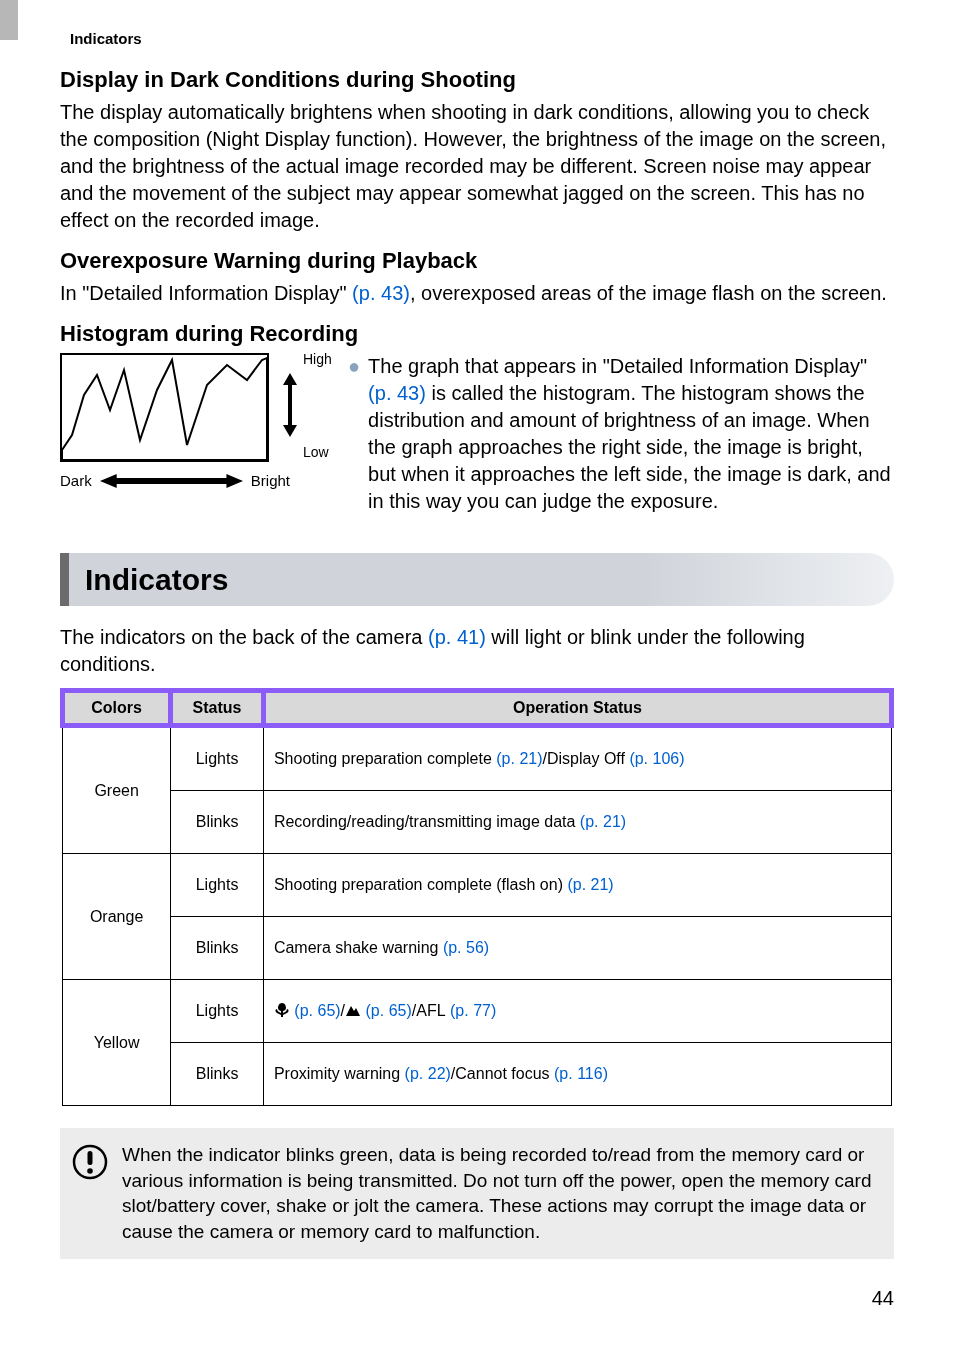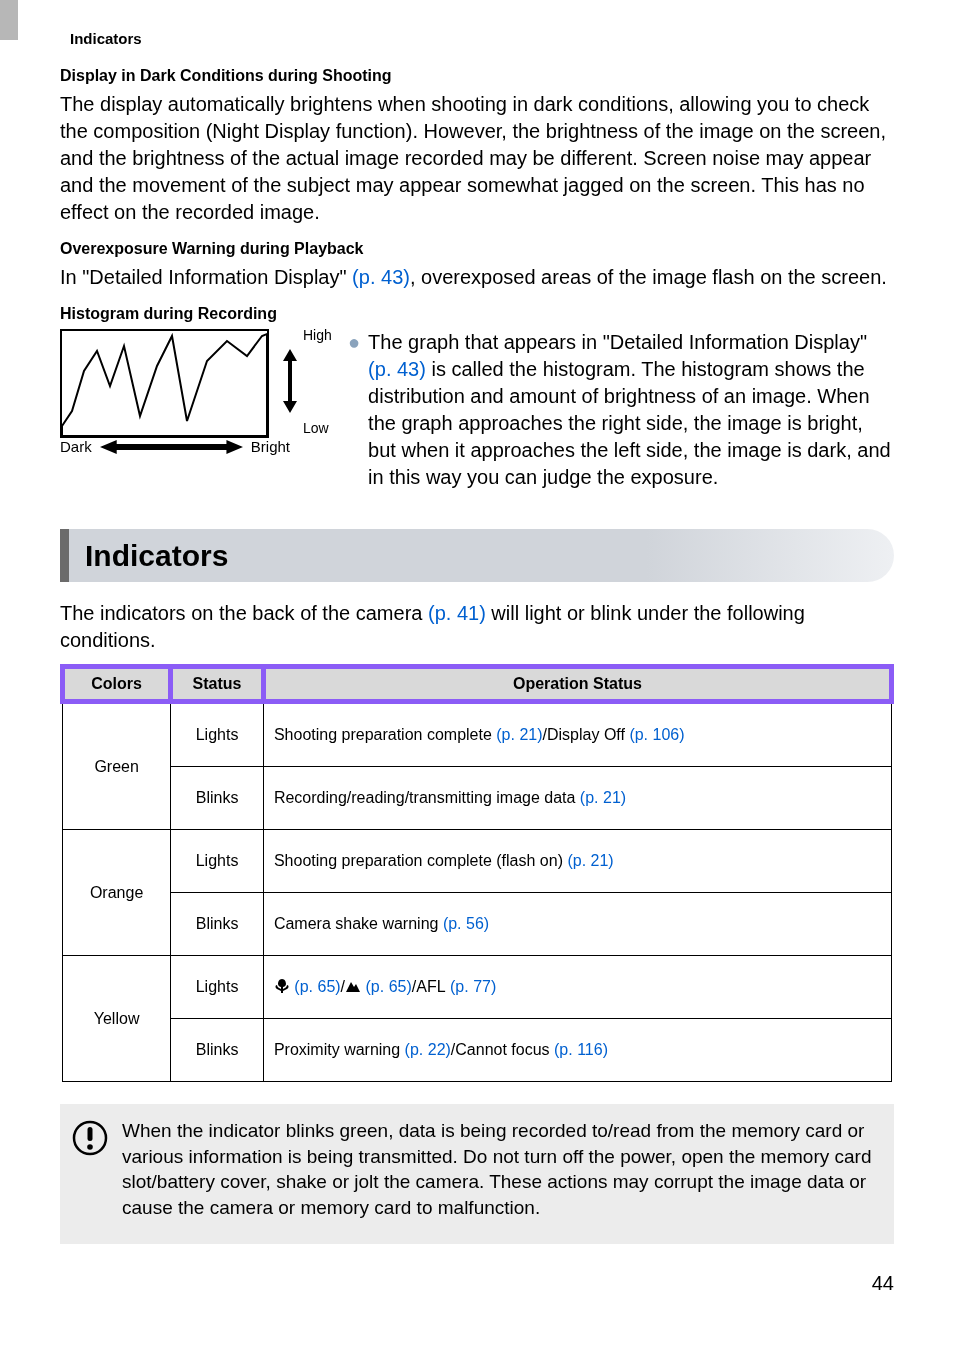--- a/index.html
+++ b/index.html
@@ -22,21 +22,21 @@
     height: 40px;
     background: #b7b7b7;
   }
   .header-path {
     font-size: 15px;
     font-weight: bold;
     margin-left: 10px;
     margin-bottom: 20px;
   }
   .subhead {
-    font-size: 16px;
+    font-size: 22px;
     font-weight: bold;
     margin: 14px 0 6px 0;
   }
   .body-text {
     font-size: 20px;
     line-height: 1.35;
     margin: 0 0 10px 0;
   }
   .link {
     color: #0060d0;
@@ -79,20 +79,21 @@
     height: 105px;
   }
   .arrow-ud {
     position: absolute;
     left: 8px;
     top: 20px;
     width: 14px;
     height: 64px;
   }
   .db-row {
+    margin-top: 10px;
     width: 230px;
     display: flex;
     align-items: center;
     justify-content: space-between;
     font-size: 15px;
   }
   .arrow-lr {
     flex: 1;
     margin: 0 8px;
     height: 14px;
@@ -123,21 +124,21 @@
     border: 1px solid #000;
     padding: 22px 10px;
     vertical-align: middle;
   }
   table.ind td.c {
     text-align: center;
   }
   .note-box {
     margin-top: 22px;
     background: #ececec;
-    padding: 14px 16px 23px 12px;
+    padding: 14px 16px 14px 12px;
     display: flex;
     gap: 14px;
     font-size: 19px;
     line-height: 1.35;
   }
   .note-icon {
     flex: 0 0 auto;
     width: 36px;
     height: 36px;
     margin-top: 2px;

